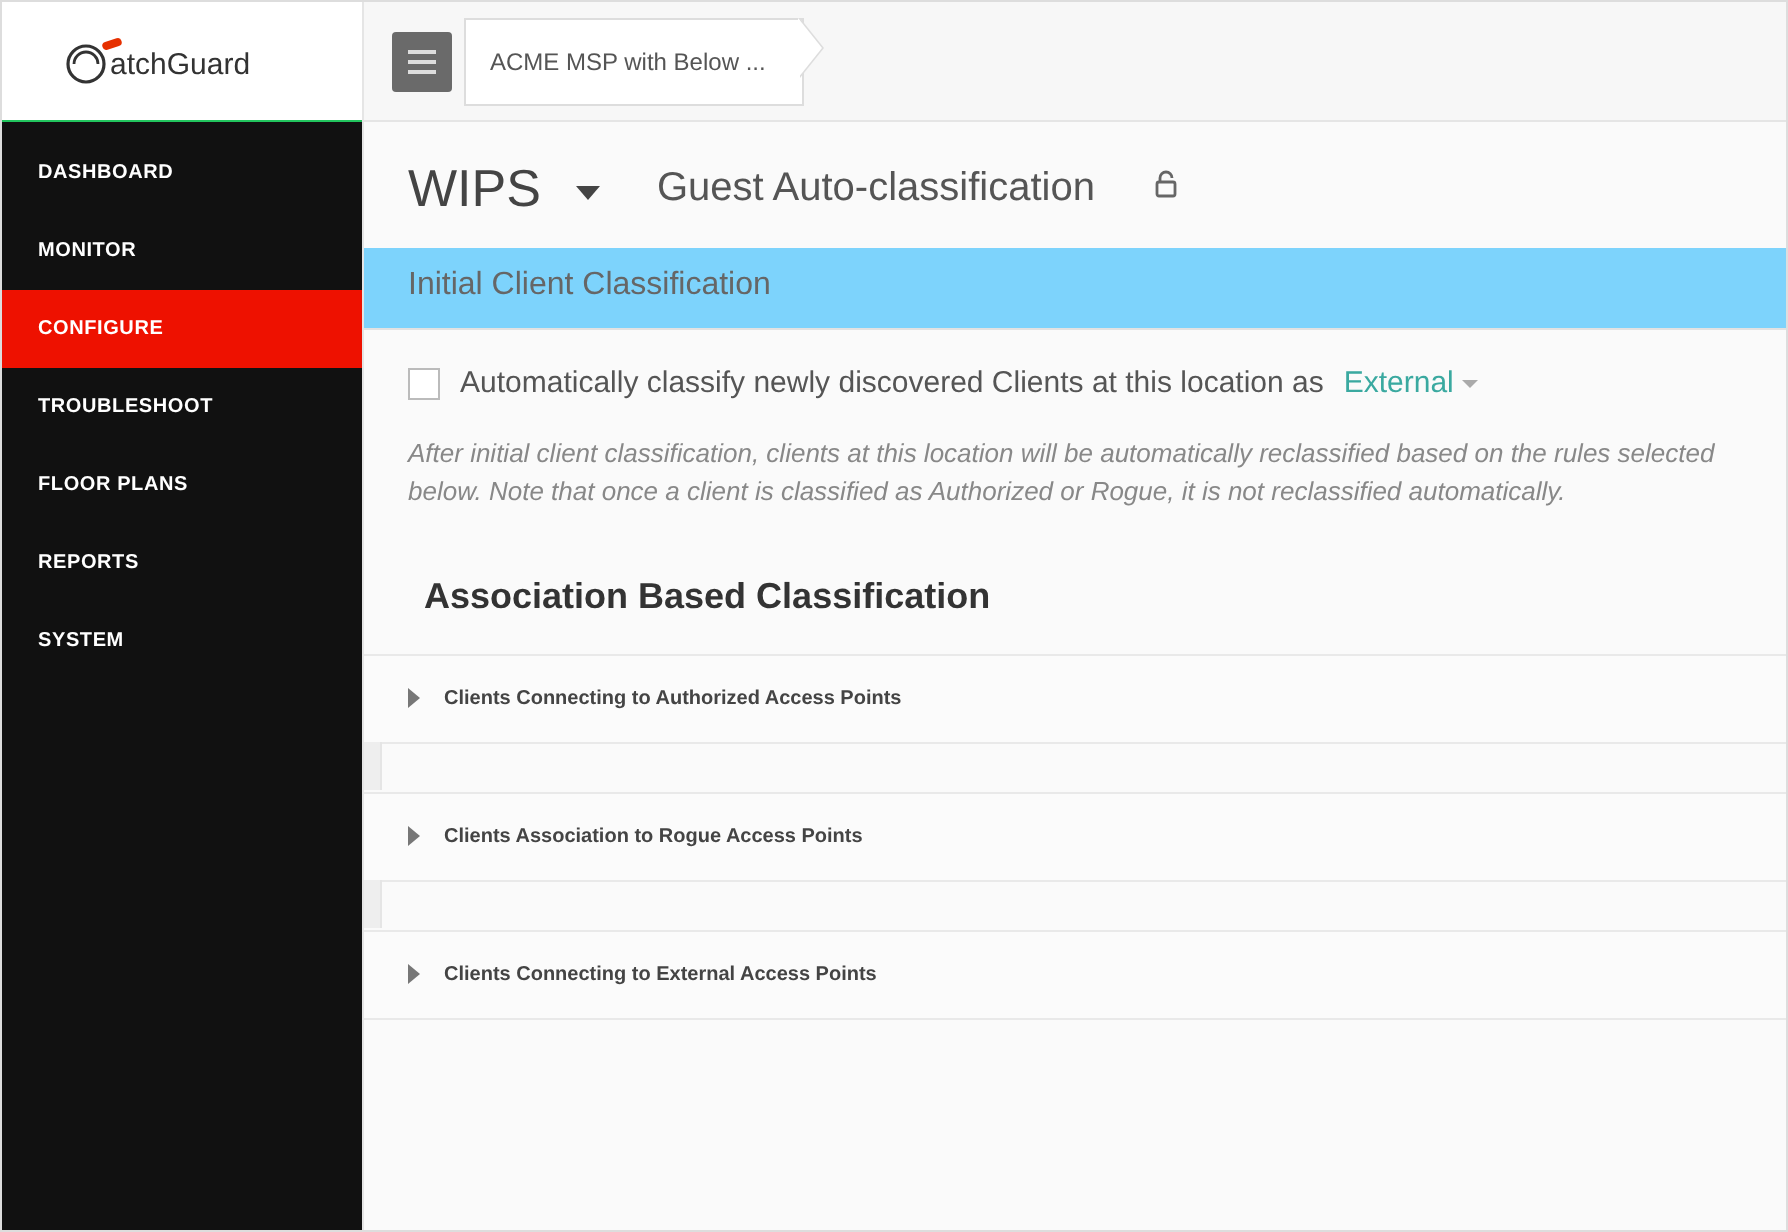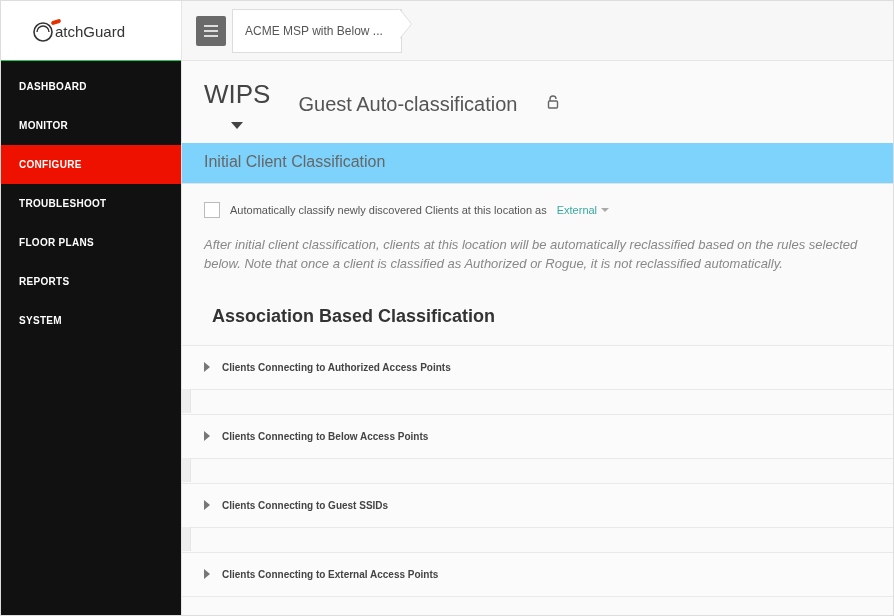--- a/index.html
+++ b/index.html
@@ -115,23 +115,22 @@
       align-items: center;
       gap: 28px;
       background: #fafafa;
     }
     .wips-label {
       font-size: 26px;
       color: #444;
       font-weight: 400;
       display: flex;
       align-items: center;
-      gap: 8px;
-      cursor: pointer;
-      flex-direction: column;
+      gap: 18px;
+      cursor: pointer;
     }
     .wips-caret {
       width: 0; height: 0;
       border-left: 6px solid transparent;
       border-right: 6px solid transparent;
       border-top: 7px solid #444;
       margin-top: 4px;
     }
     .page-title {
       font-size: 20px;
@@ -147,21 +146,21 @@
       font-size: 16px;
       color: #666;
       border-bottom: 1px solid #e2e2e2;
       background: #7dd3fc;
     }
     .form-row {
       padding: 18px 22px 8px;
       display: flex;
       align-items: center;
       gap: 10px;
-      font-size: 11px;
+      font-size: 15px;
       color: #555;
     }
     .checkbox {
       width: 16px;
       height: 16px;
       border: 1px solid #bbb;
       background: #fff;
       cursor: pointer;
       flex-shrink: 0;
     }
@@ -294,24 +293,20 @@
     <div class="helptext">After initial client classification, clients at this location will be automatically reclassified based on the rules selected below. Note that once a client is classified as Authorized or Rogue, it is not reclassified automatically.</div>
 
     <div class="assoc-heading">Association Based Classification</div>
 
     <div class="accordion">
       <span class="acc-caret"></span>
       <span class="acc-title">Clients Connecting to Authorized Access Points</span>
     </div>
     <div class="accordion">
       <span class="acc-caret"></span>
-      <span class="acc-title">Clients Connecting to Below Access Points</span>
-    </div>
-    <div class="accordion">
-      <span class="acc-caret"></span>
-      <span class="acc-title">Clients Connecting to Guest SSIDs</span>
+      <span class="acc-title">Clients Association to Rogue Access Points</span>
     </div>
     <div class="accordion">
       <span class="acc-caret"></span>
       <span class="acc-title">Clients Connecting to External Access Points</span>
     </div>
   </main>
 </div>
 
 </body></html>

